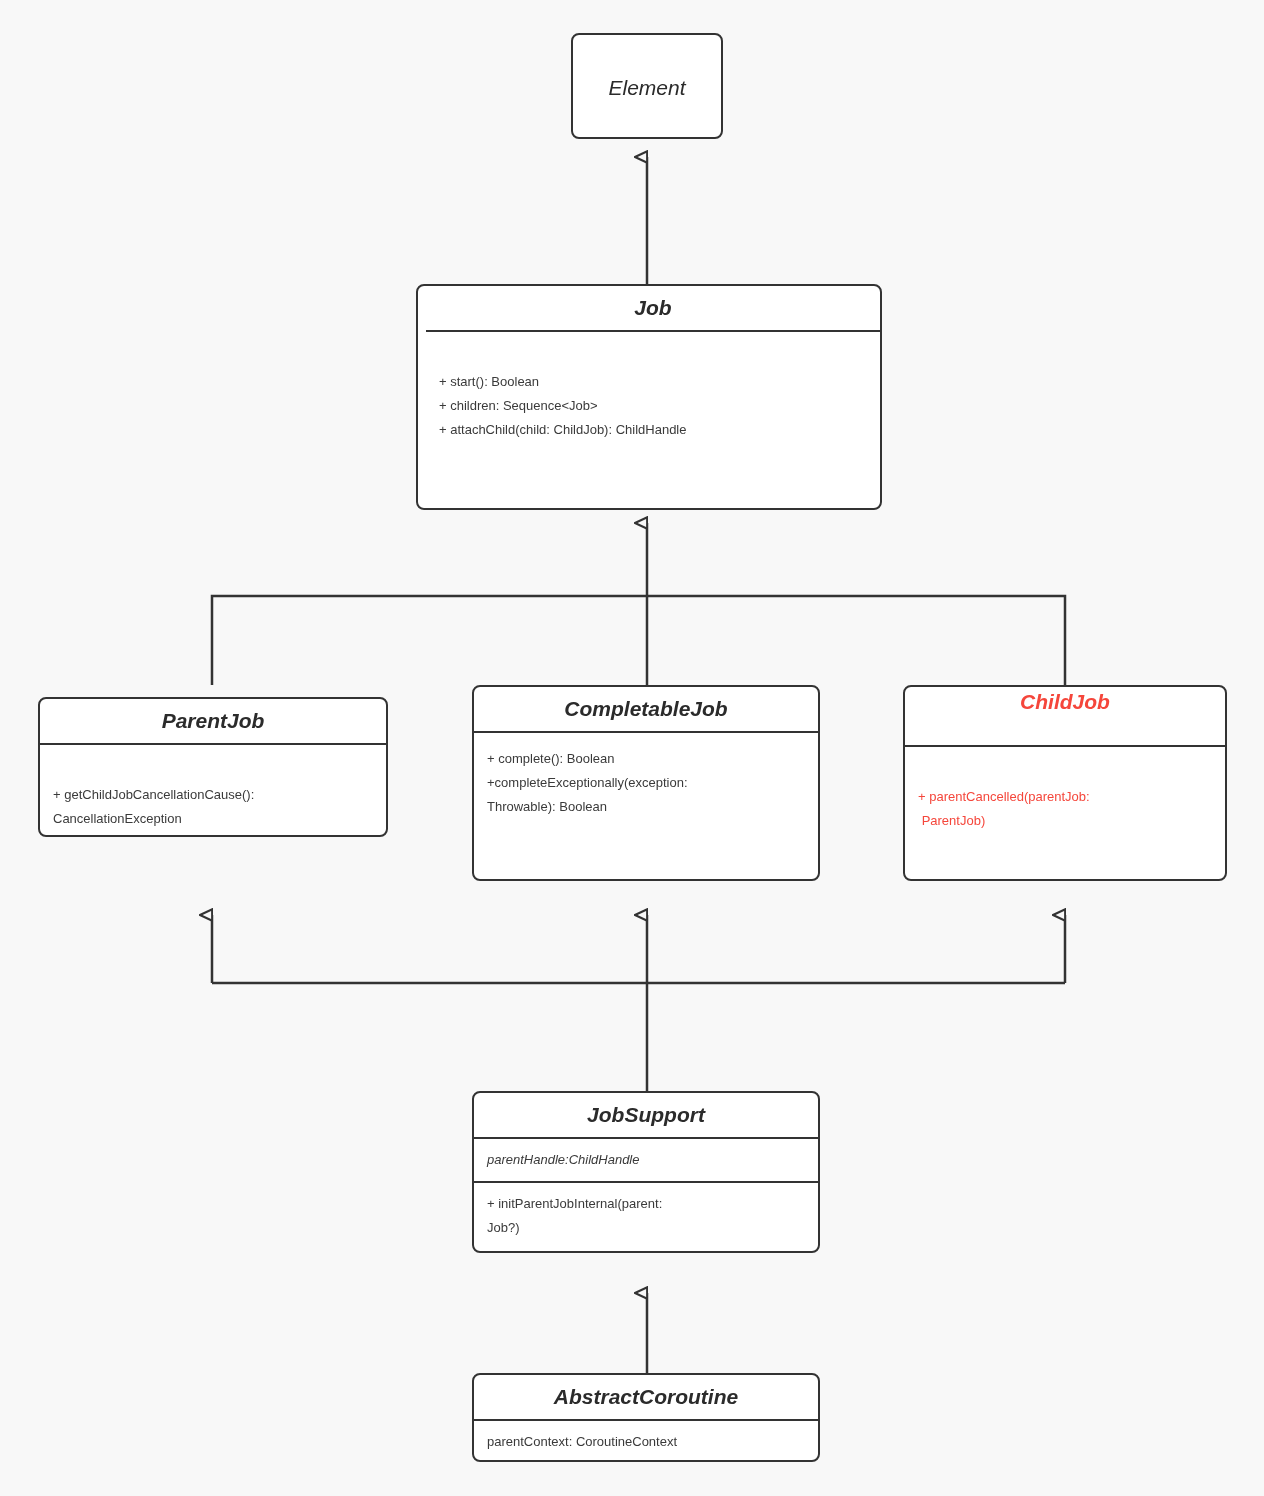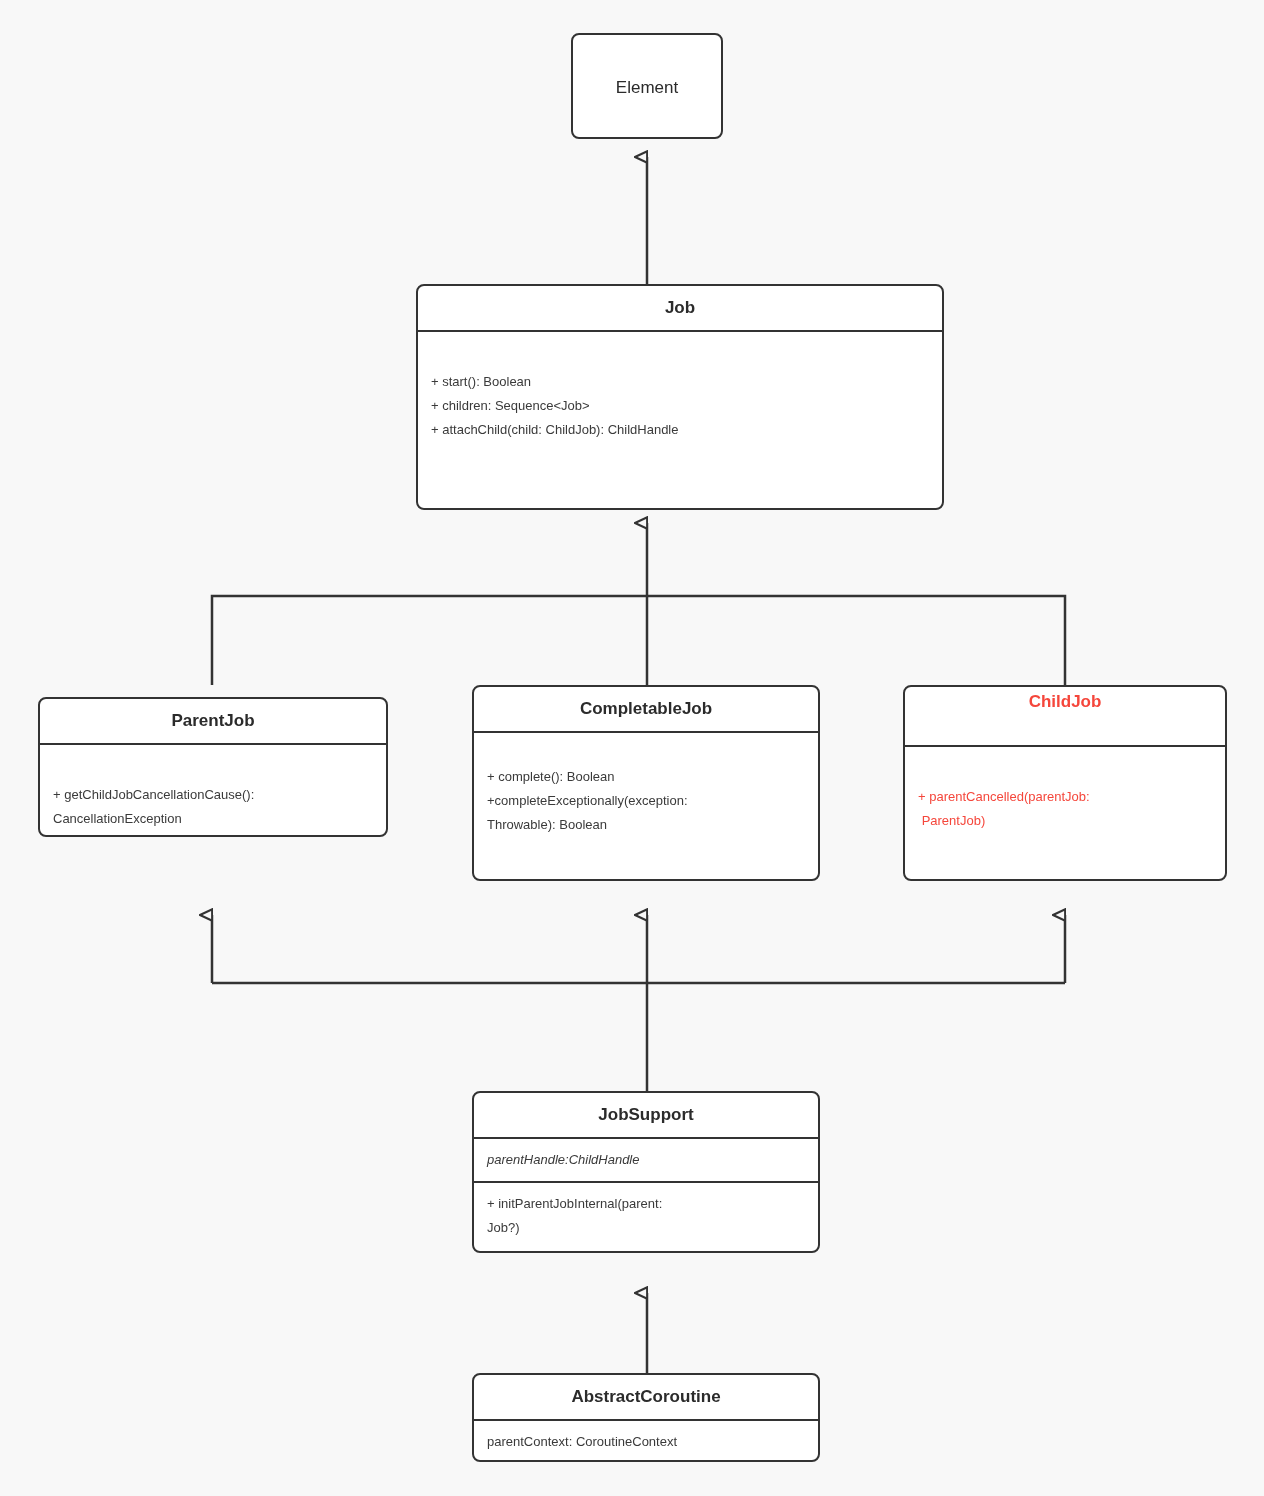--- a/index.html
+++ b/index.html
@@ -29,27 +29,28 @@
   .uml-box {
     position: absolute;
     background: #ffffff;
     border: 2.5px solid #333333;
     border-radius: 8px;
     box-sizing: border-box;
     overflow: hidden;
   }
   .uml-title {
     font-weight: bold;
-    font-size: 17px;
+    font-size: 21px;
     text-align: center;
     color: #2b2b2b;
     box-sizing: border-box;
     display: flex;
     align-items: center;
     justify-content: center;
+    font-style: italic;
   }
   .uml-compartment {
     border-top: 2.5px solid #333333;
     box-sizing: border-box;
     font-size: 13px;
     line-height: 24px;
     color: #3a3a3a;
     padding: 6px 12px 6px 13px;
     white-space: pre-wrap;
   }
@@ -90,33 +91,33 @@
       <line x1="647" y1="1091" x2="647" y2="983"></line>
 
       <line x1="647" y1="1373" x2="647" y2="1293" marker-end="url(#uml-arrow)"></line>
     </g>
   </svg>
 
   <div class="uml-box plain-box" style="left:571px; top:33px; width:152px; height:106px;">
     <div class="uml-title" style="height:106px;">Element</div>
   </div>
 
-  <div class="uml-box" style="left:416px; top:284px; width:528px; height:226px;">
+  <div class="uml-box" style="left:416px; top:284px; width:466px; height:226px;padding-left:8px;">
     <div class="uml-title" style="height:44px;">Job</div>
     <div class="uml-compartment compartment-pad-top" style="height:182px;"><span>+ start(): Boolean</span><br><span>+ children: Sequence&lt;Job&gt;</span><br><span>+ attachChild(child: ChildJob): ChildHandle</span></div>
   </div>
 
   <div class="uml-box" style="left:38px; top:685px; width:350px; height:140px;margin-top:12px;">
     <div class="uml-title" style="height:44px;">ParentJob</div>
     <div class="uml-compartment compartment-pad-top" style="height:152px;"><span>+ getChildJobCancellationCause():</span><br><span>CancellationException</span></div>
   </div>
 
   <div class="uml-box" style="left:472px; top:685px; width:348px; height:196px;">
     <div class="uml-title" style="height:44px;">CompletableJob</div>
-    <div class="uml-compartment" style="height:152px; padding-top:32px;"><span>+ complete(): Boolean</span><br><span>+completeExceptionally(exception:</span><br><span>Throwable): Boolean</span></div>
+    <div class="uml-compartment" style="height:152px; padding-top:14px;"><span>+ complete(): Boolean</span><br><span>+completeExceptionally(exception:</span><br><span>Throwable): Boolean</span></div>
   </div>
 
   <div class="uml-box" style="left:903px; top:685px; width:324px; height:196px;">
     <div class="uml-title red-text" style="height:29px;">ChildJob</div>
     <div class="uml-compartment compartment-pad-top red-text" style="height:152px;margin-top:29px;"><span>+ parentCancelled(parentJob:</span><br><span> ParentJob)</span></div>
   </div>
 
   <div class="uml-box" style="left:472px; top:1091px; width:348px; height:162px;">
     <div class="uml-title" style="height:44px;">JobSupport</div>
     <div class="uml-compartment" style="height:44px; padding-top:9px;font-style:italic;"><span>parentHandle:ChildHandle</span></div>

